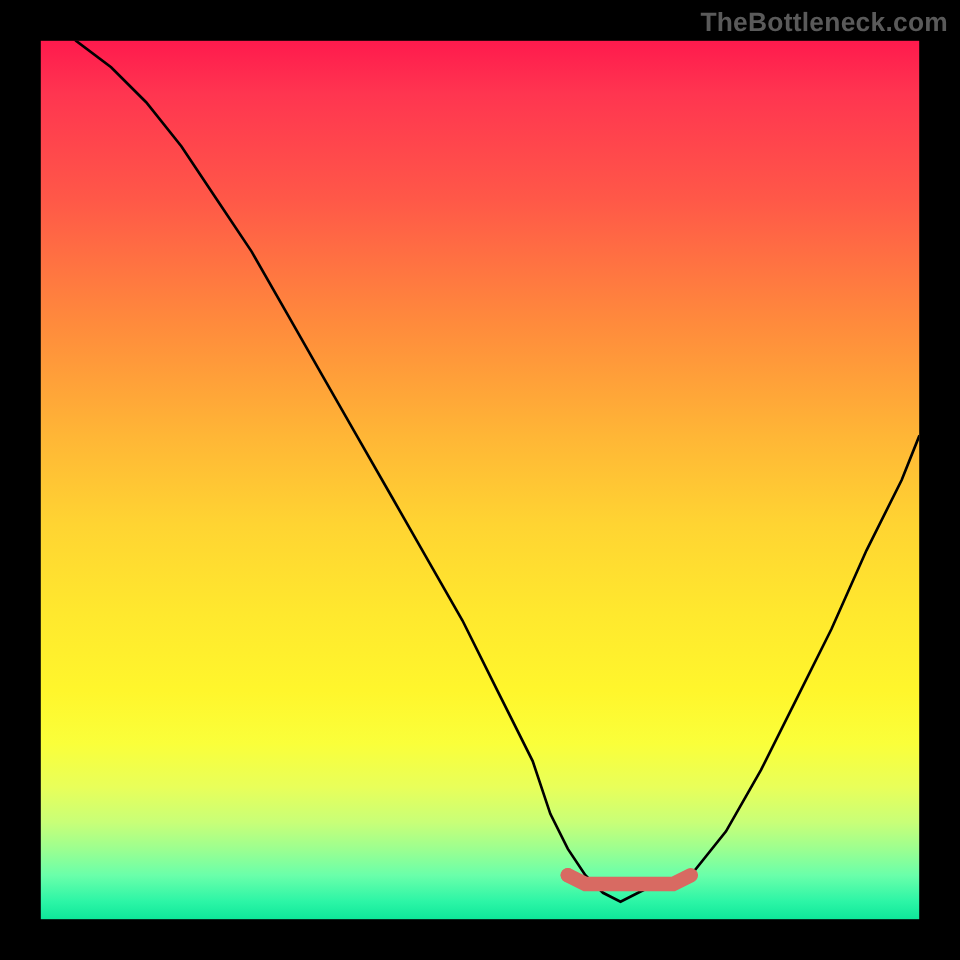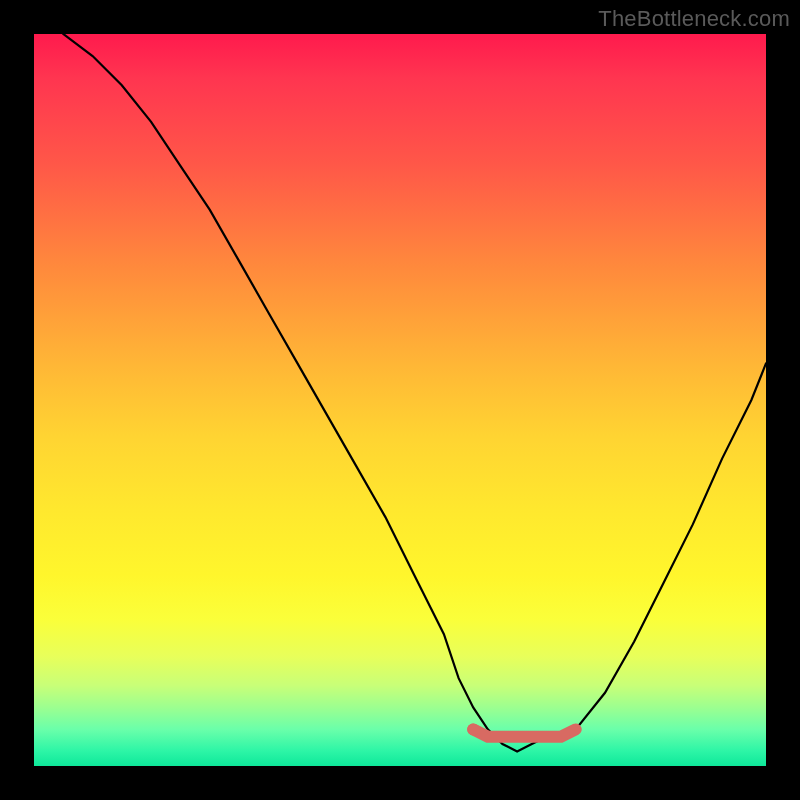--- a/index.html
+++ b/index.html
@@ -4,21 +4,21 @@
 <style>
   * { margin: 0; padding: 0; box-sizing: border-box; }
   html, body { width: 800px; height: 800px; overflow: hidden; }
   body { background: #000; position: relative; font-family: Arial, sans-serif; }
   .attribution {
     position: absolute;
     top: 6px;
     right: 10px;
     color: #5a5a5a;
     font-size: 22px;
-    font-weight: 400;
+    font-weight: 700;
     letter-spacing: 0.2px;
     z-index: 10;
   }
   .plot-frame {
     position: absolute;
     left: 34px;
     top: 34px;
     width: 732px;
     height: 732px;
     background: #000;

